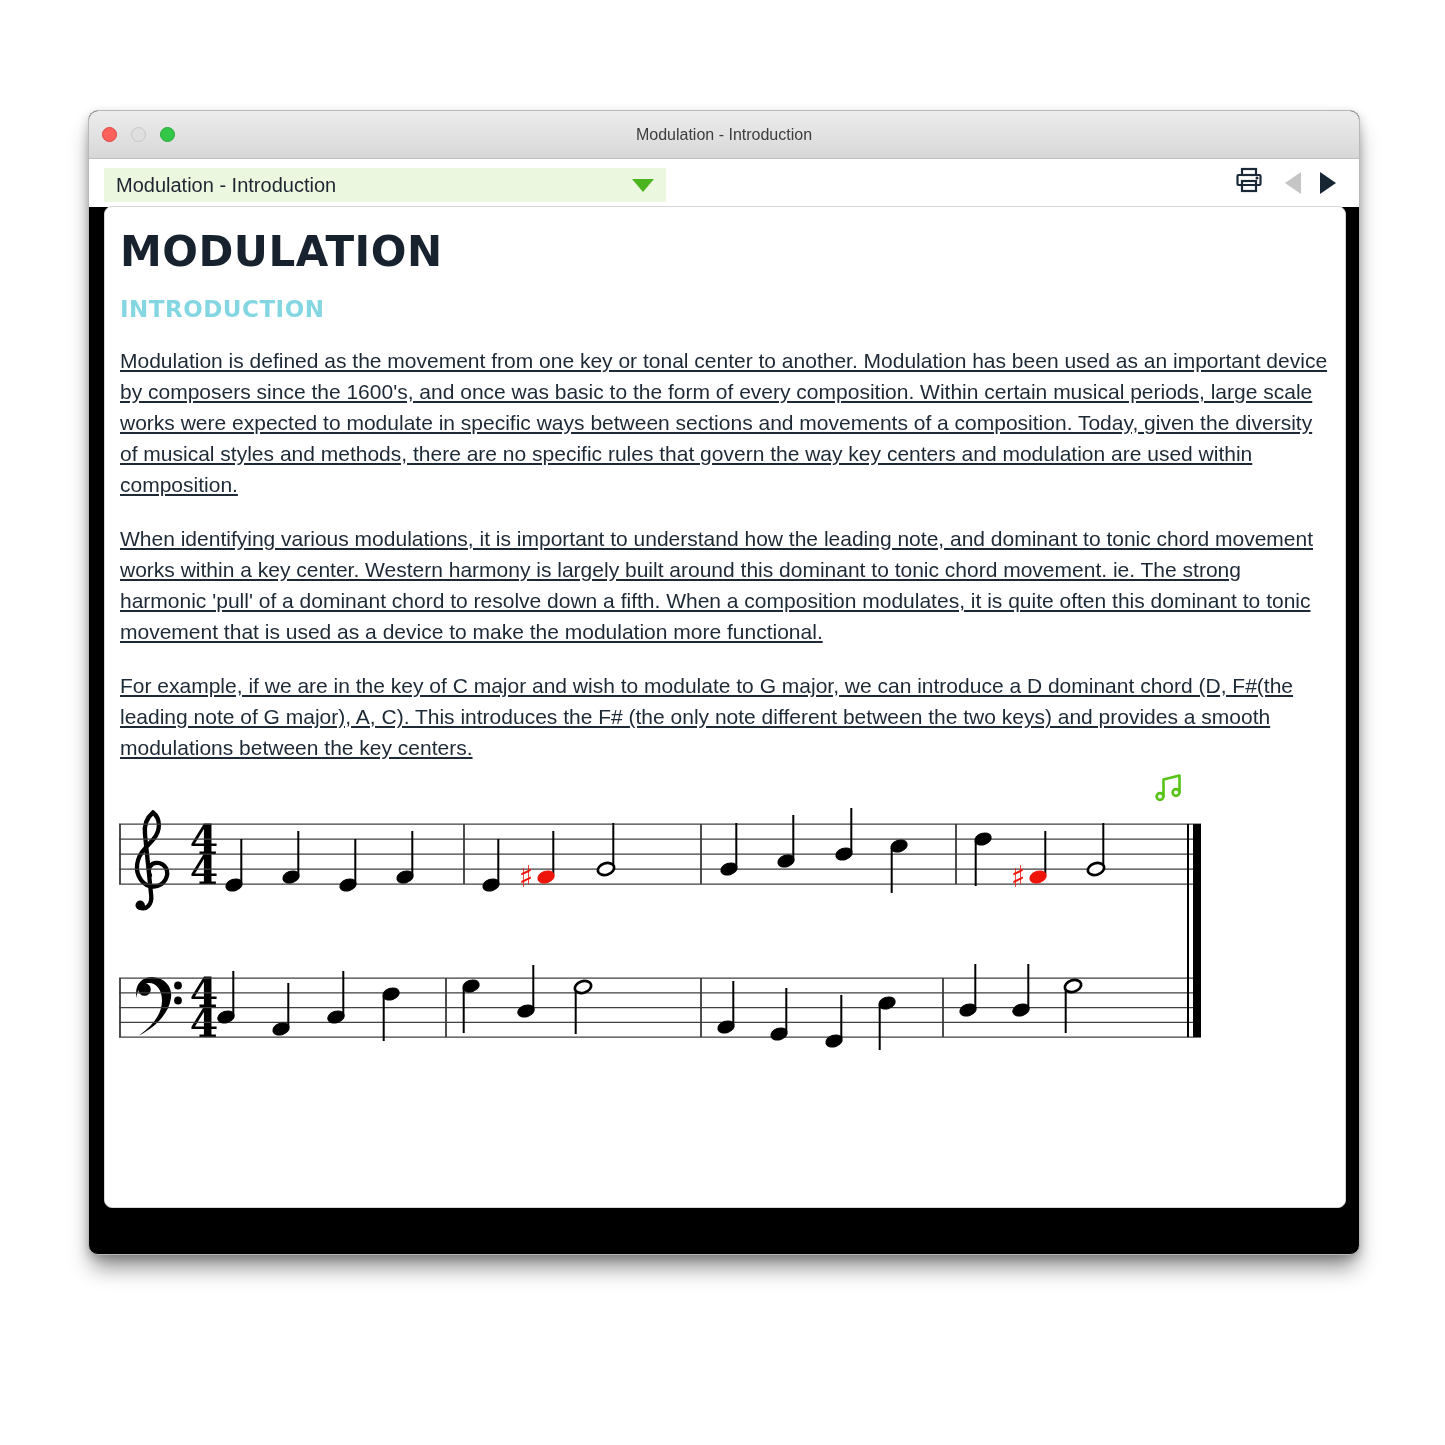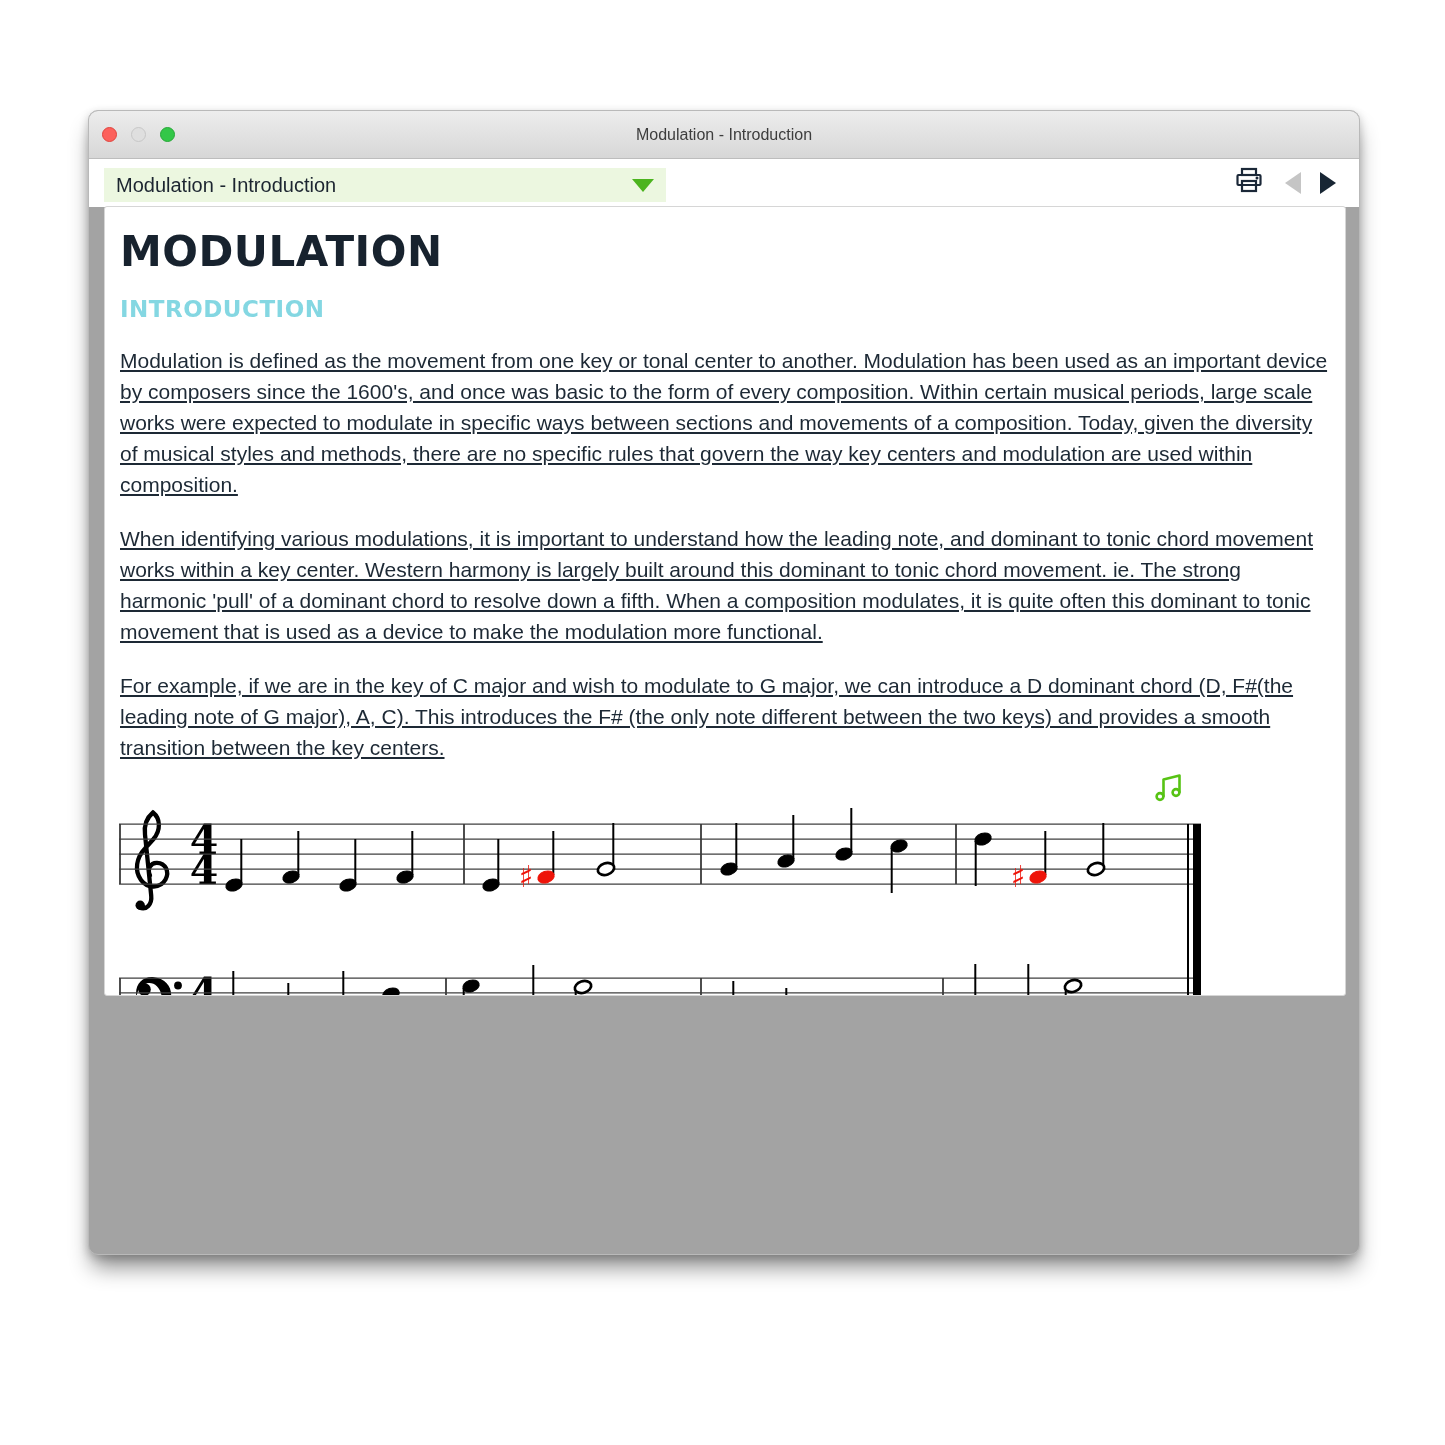--- a/index.html
+++ b/index.html
@@ -1,18 +1,18 @@
 <!DOCTYPE html>
 <html><head>
 <meta charset="utf-8">
 <style>
   html,body{margin:0;padding:0;background:#ffffff;}
   body{width:1445px;height:1445px;position:relative;font-family:"Liberation Sans",sans-serif;overflow:hidden;}
 
-  .window{position:absolute;left:88px;top:110px;width:1270px;height:1143px;background:#a3a3a3;
+  .window{position:absolute;left:88px;top:110px;width:1270px;height:1143px;background:#000000;
     border-radius:10px;border:1px solid #b9b9b9;
     box-shadow:0 16px 22px -4px rgba(0,0,0,.45),0 3px 10px rgba(0,0,0,.2);overflow:hidden;}
 
   .titlebar{height:47px;background:linear-gradient(#ededed,#d7d7d7);border-bottom:1px solid #bdbdbd;
     position:relative;display:flex;align-items:center;justify-content:center;}
   .titlebar-title{font-size:16px;color:#3d3d3d;}
   .traffic{position:absolute;left:13px;top:16px;display:flex;gap:14px;}
   .dot{width:15px;height:15px;border-radius:50%;box-sizing:border-box;}
   .dot.red{background:#fc615c;border:1px solid #e0443d;}
   .dot.gray{background:#dfdfdf;border:1px solid #c7c7c7;}
@@ -23,22 +23,22 @@
     display:flex;align-items:center;justify-content:space-between;padding:0 12px;box-sizing:border-box;
     font-size:20px;color:#1c2530;cursor:pointer;}
   .selector-arrow{width:0;height:0;border-left:11px solid transparent;border-right:11px solid transparent;
     border-top:13px solid #4cb41e;}
   .print-btn{position:absolute;left:1146px;top:8px;width:28px;height:28px;cursor:pointer;}
   .nav-back{position:absolute;left:1196px;top:13px;width:0;height:0;
     border-top:11px solid transparent;border-bottom:11px solid transparent;border-right:16px solid #c5c5c5;}
   .nav-fwd{position:absolute;left:1231px;top:13px;width:0;height:0;
     border-top:11px solid transparent;border-bottom:11px solid transparent;border-left:16px solid #182634;cursor:pointer;}
 
-  .content{position:absolute;left:15px;top:95px;width:1242px;height:790px;background:#fff;
-    border:1px solid #d6d6d6;border-radius:3px;padding:12px 15px;box-sizing:border-box;overflow:hidden;}
+  .content{position:absolute;left:15px;top:95px;width:1242px;height:1002px;background:#fff;
+    border:1px solid #d6d6d6;border-radius:8px;padding:12px 15px;box-sizing:border-box;overflow:hidden;}
   .content h1{margin:8px 0 0 0;font-family:"DejaVu Sans",sans-serif;font-weight:bold;
     font-size:42px;letter-spacing:0.5px;color:#17222e;}
   .content h2{margin:20px 0 0 0;font-family:"DejaVu Sans",sans-serif;font-weight:bold;
     font-size:23px;letter-spacing:0.5px;color:#84d7e2;}
   .content p{margin:23px 0 0 0;font-size:21px;line-height:31px;color:#1d2935;max-width:1212px;text-decoration:underline;}
 
   .score-section{position:relative;margin-top:8px;height:300px;}
   .audio-btn{position:absolute;top:0;right:146px;width:30px;height:34px;cursor:pointer;}
   #score-svg{position:absolute;left:-4px;top:36px;}
   .timesig{font-family:"DejaVu Serif",serif;font-weight:bold;font-size:41px;}
@@ -74,21 +74,21 @@
     </div>
     <div class="nav-back"></div>
     <div class="nav-fwd"></div>
   </div>
 
   <div class="content">
     <h1>MODULATION</h1>
     <h2>INTRODUCTION</h2>
     <p>Modulation is defined as the movement from one key or tonal center to another. Modulation has been used as an important device by composers since the 1600's, and once was basic to the form of every composition. Within certain musical periods, large scale works were expected to modulate in specific ways between sections and movements of a composition. Today, given the diversity of musical styles and methods, there are no specific rules that govern the way key centers and modulation are used within composition.</p>
     <p>When identifying various modulations, it is important to understand how the leading note, and dominant to tonic chord movement works within a key center. Western harmony is largely built around this dominant to tonic chord movement. ie. The strong harmonic 'pull' of a dominant chord to resolve down a fifth. When a composition modulates, it is quite often this dominant to tonic movement that is used as a device to make the modulation more functional.</p>
-    <p>For example, if we are in the key of C major and wish to modulate to G major, we can introduce a D dominant chord (D, F#(the leading note of G major), A, C). This introduces the F# (the only note different between the two keys) and provides a smooth transition between the key centers.</p>
+    <p>For example, if we are in the key of C major and wish to modulate to G major, we can introduce a D dominant chord (D, F#(the leading note of G major), A, C). This introduces the F# (the only note different between the two keys) and provides a smooth modulations between the key centers.</p>
 
     <div class="score-section">
       <div class="audio-btn">
         <svg width="30" height="34" viewBox="0 0 30 34">
           <g fill="none" stroke="#57c314" stroke-width="2.6" stroke-linecap="round" stroke-linejoin="round">
             <path d="M9.5 25 V8.5 L25.5 4.5 V21"></path>
             <circle cx="6" cy="25.5" r="3.4"></circle>
             <circle cx="22" cy="21.5" r="3.4"></circle>
           </g>
         </svg>

